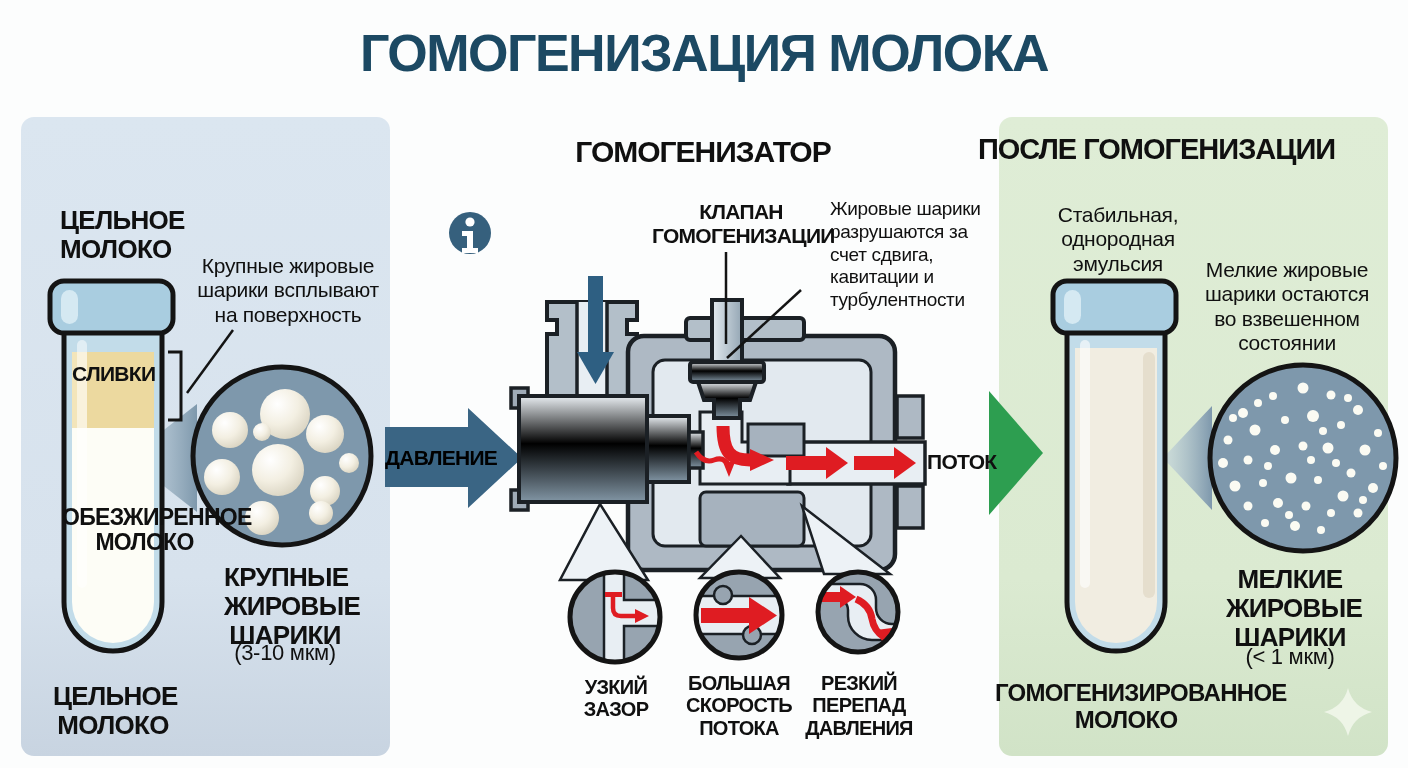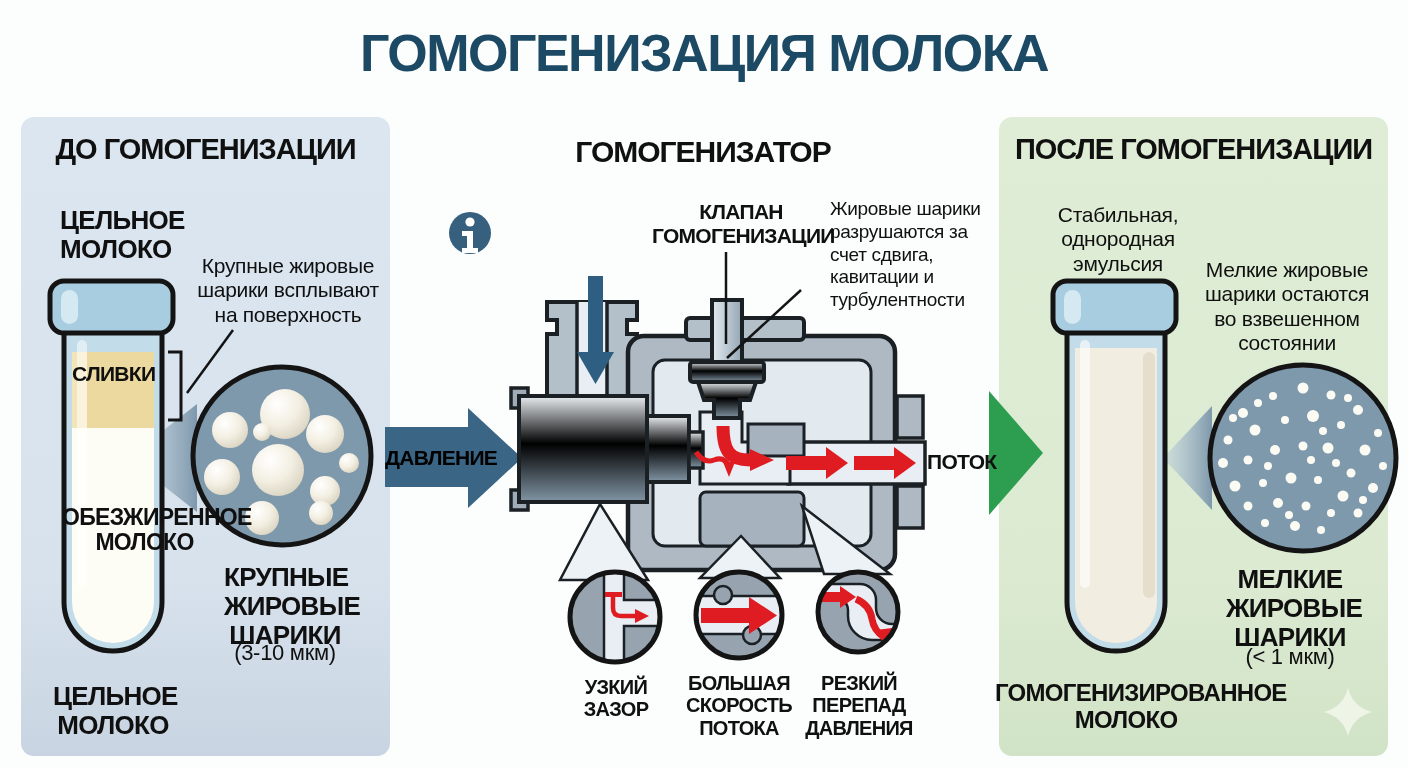--- a/index.html
+++ b/index.html
@@ -245,37 +245,36 @@
           <path d="M856,599 q14,6 16,20 q2,12 12,18" fill="none" stroke="#df1c22" stroke-width="7"></path>
           <polygon points="876,630 892,628 886,648" fill="#df1c22"></polygon>
         </g>
         <circle cx="858" cy="612" r="40" fill="none" stroke="#141414" stroke-width="5"></circle>
       </g>
     </g>
   </svg>
 
   <div class="lbl ttl">ГОМОГЕНИЗАЦИЯ МОЛОКА</div>
 
-  <div class="lbl hd" style="left:21px;top:133px;width:369px;">ДО ГОМОГЕНИЗАЦИИ</div>
   <div class="lbl b" style="left:60px;top:206px;width:118px;font-size:26px;">ЦЕЛЬНОЕ МОЛОКО</div>
   <div class="lbl r ctr" style="left:194px;top:254px;width:188px;font-size:21px;line-height:1.16;">Крупные жировые шарики всплывают на поверхность</div>
   <div class="lbl b ctr" style="left:72px;top:362px;width:82px;font-size:21px;">СЛИВКИ</div>
   <div class="lbl b ctr" style="left:33px;top:505px;width:165px;font-size:23px;line-height:1.1;margin-left:29px;">ОБЕЗЖИРЕННОЕ МОЛОКО</div>
   <div class="lbl b ctr" style="left:224px;top:563px;width:122px;font-size:26px;">КРУПНЫЕ ЖИРОВЫЕ ШАРИКИ</div>
   <div class="lbl r ctr" style="left:216px;top:641px;width:138px;font-size:22px;">(3-10 мкм)</div>
   <div class="lbl b ctr" style="left:53px;top:682px;width:120px;font-size:26px;">ЦЕЛЬНОЕ МОЛОКО</div>
 
   <div class="lbl hd" style="left:520px;top:135px;width:366px;font-size:30px;">ГОМОГЕНИЗАТОР</div>
   <div class="lbl b ctr" style="left:652px;top:200px;width:178px;font-size:21px;line-height:1.14;">КЛАПАН ГОМОГЕНИЗАЦИИ</div>
   <div class="lbl r" style="left:830px;top:198px;width:162px;font-size:19px;line-height:1.2;">Жировые шарики разрушаются за счет сдвига, кавитации и турбулентности</div>
   <div class="lbl b ctr white" style="left:385px;top:446px;width:84px;font-size:21px;">ДАВЛЕНИЕ</div>
   <div class="lbl b" style="left:927px;top:450px;width:70px;font-size:21px;">ПОТОК</div>
   <div class="lbl b ctr" style="left:571px;top:676px;width:90px;font-size:20px;">УЗКИЙ ЗАЗОР</div>
   <div class="lbl b ctr" style="left:681px;top:672px;width:116px;font-size:20px;">БОЛЬШАЯ СКОРОСТЬ ПОТОКА</div>
   <div class="lbl b ctr" style="left:798px;top:672px;width:122px;font-size:20px;">РЕЗКИЙ ПЕРЕПАД ДАВЛЕНИЯ</div>
 
-  <div class="lbl hd" style="left:999px;top:133px;width:389px;">ПОСЛЕ ГОМОГЕНИЗАЦИИ</div>
+  <div class="lbl hd" style="left:962px;top:133px;width:389px;">ПОСЛЕ ГОМОГЕНИЗАЦИИ</div>
   <div class="lbl r ctr" style="left:1048px;top:203px;width:140px;font-size:21px;line-height:1.16;">Стабильная, однородная эмульсия</div>
   <div class="lbl r ctr" style="left:1193px;top:258px;width:188px;font-size:21px;line-height:1.16;">Мелкие жировые шарики остаются во взвешенном состоянии</div>
   <div class="lbl b ctr" style="left:1226px;top:565px;width:128px;font-size:26px;">МЕЛКИЕ ЖИРОВЫЕ ШАРИКИ</div>
   <div class="lbl r ctr" style="left:1222px;top:645px;width:136px;font-size:22px;">(&lt; 1 мкм)</div>
   <div class="lbl b ctr" style="left:995px;top:680px;width:262px;font-size:24px;">ГОМОГЕНИЗИРОВАННОЕ МОЛОКО</div>
 </div>
 
 </body></html>

